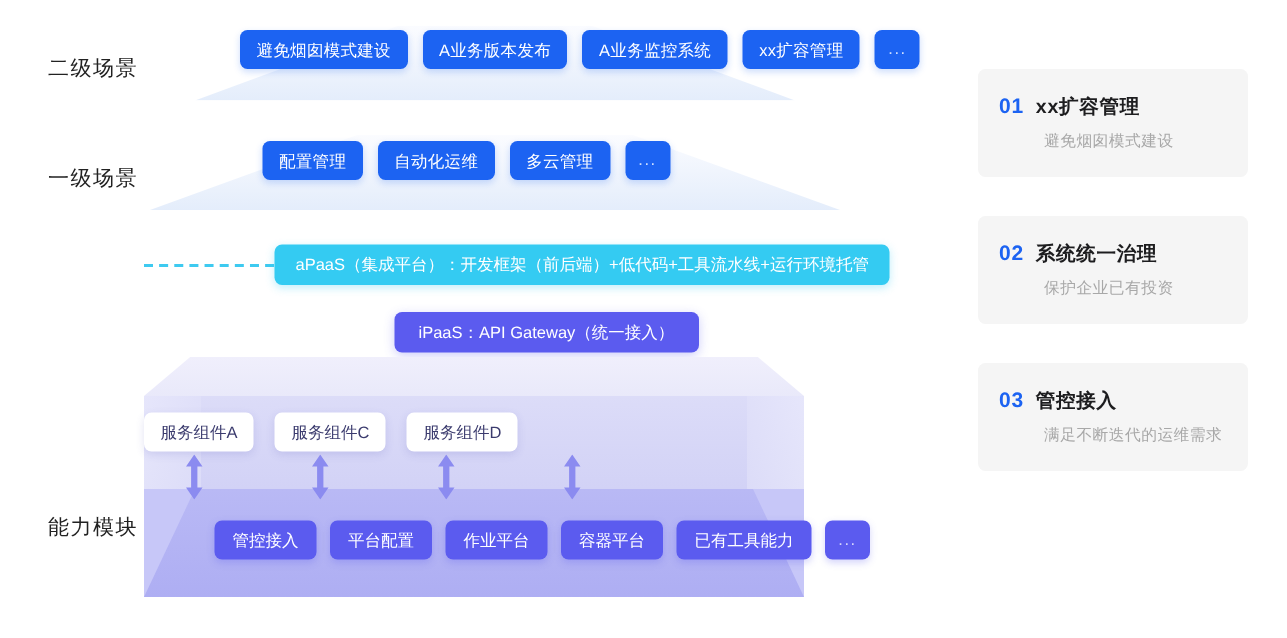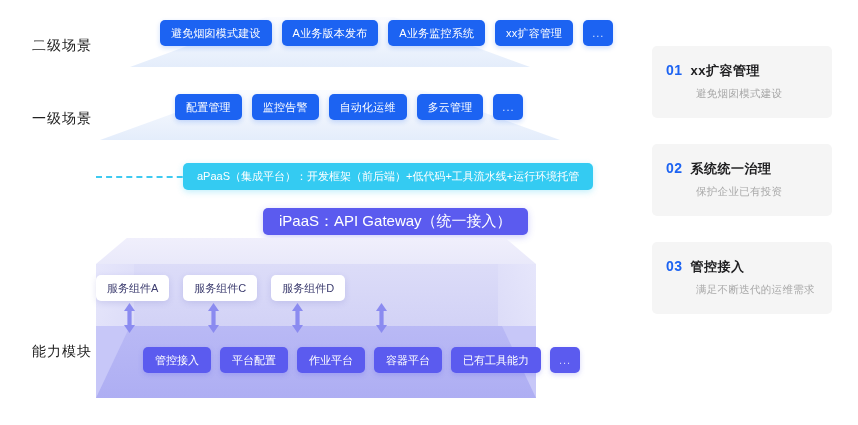--- a/index.html
+++ b/index.html
@@ -116,21 +116,21 @@
     position: absolute;
     left: 263px;
     top: 208px;
     height: 27px;
     padding: 0 16px;
     display: flex;
     align-items: center;
     border-radius: 5px;
     background: #5b5bef;
     color: #ffffff;
-    font-size: 15px;
+    font-size: 11px;
     white-space: nowrap;
     box-shadow: 0 2px 7px rgba(91,91,239,0.3);
   }
 
   
   #block {
     position: absolute;
     left: 96px;
     top: 238px;
     width: 440px;
@@ -296,21 +296,20 @@
     <div class="pill">避免烟囱模式建设</div>
     <div class="pill">A业务版本发布</div>
     <div class="pill">A业务监控系统</div>
     <div class="pill">xx扩容管理</div>
     <div class="pill ellipsis">...</div>
   </div>
 
   <div class="trap" id="trap-b"></div>
   <div class="pill-row" id="row-tier1">
     <div class="pill">配置管理</div>
-    <div class="pill">监控告警</div>
     <div class="pill">自动化运维</div>
     <div class="pill">多云管理</div>
     <div class="pill ellipsis">...</div>
   </div>
 
   <div id="dash-line"></div>
   <div id="apaas-bar">aPaaS（集成平台）：开发框架（前后端）+低代码+工具流水线+运行环境托管</div>
 
   <div id="ipaas-bar">iPaaS：API Gateway（统一接入）</div>
 

